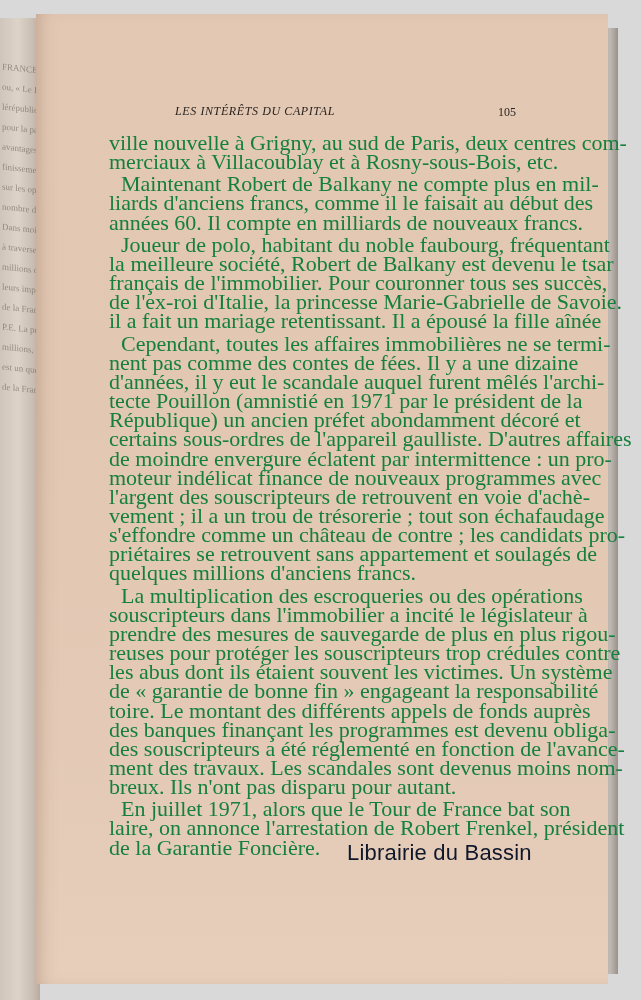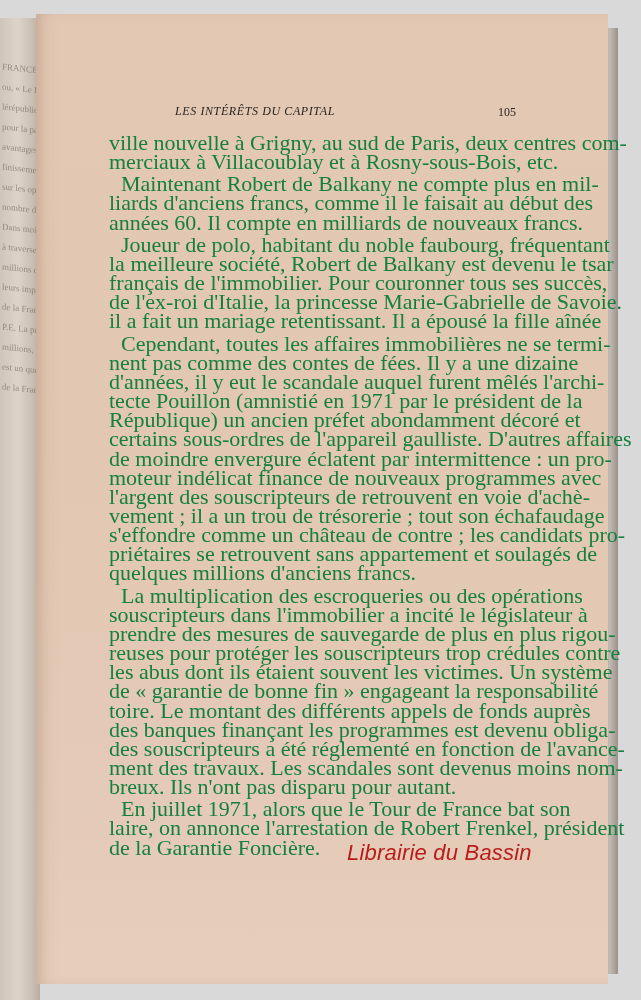--- a/index.html
+++ b/index.html
@@ -41,21 +41,21 @@
       text-align: justify;
       margin-left: 32px;
     }
     .body-text .line { display: block; white-space: nowrap; text-align-last: justify; text-align: justify; }
     .body-text .line.last { text-align-last: left; }
     .body-text .line.indent { padding-left: 12px; }
     .body-text .line.gap { margin-top: 3px; }
     .watermark {
       position: absolute; top: 840px; left: 347px;
       font-family: "Liberation Sans", "DejaVu Sans", sans-serif;
-      font-size: 22px; color: #b91c1c; letter-spacing: 0.2px; font-style: italic;
+      font-size: 22px; color: #0f172a; letter-spacing: 0.2px;
     }
   </style>
 </head>
 <body>
 
 <div class="left-page">
   <div class="ghost" id="left-ghost">
       <div>FRANCE ROB</div>
       <div>ou, « Le Ba</div>
       <div>lérépublique, il va</div>

